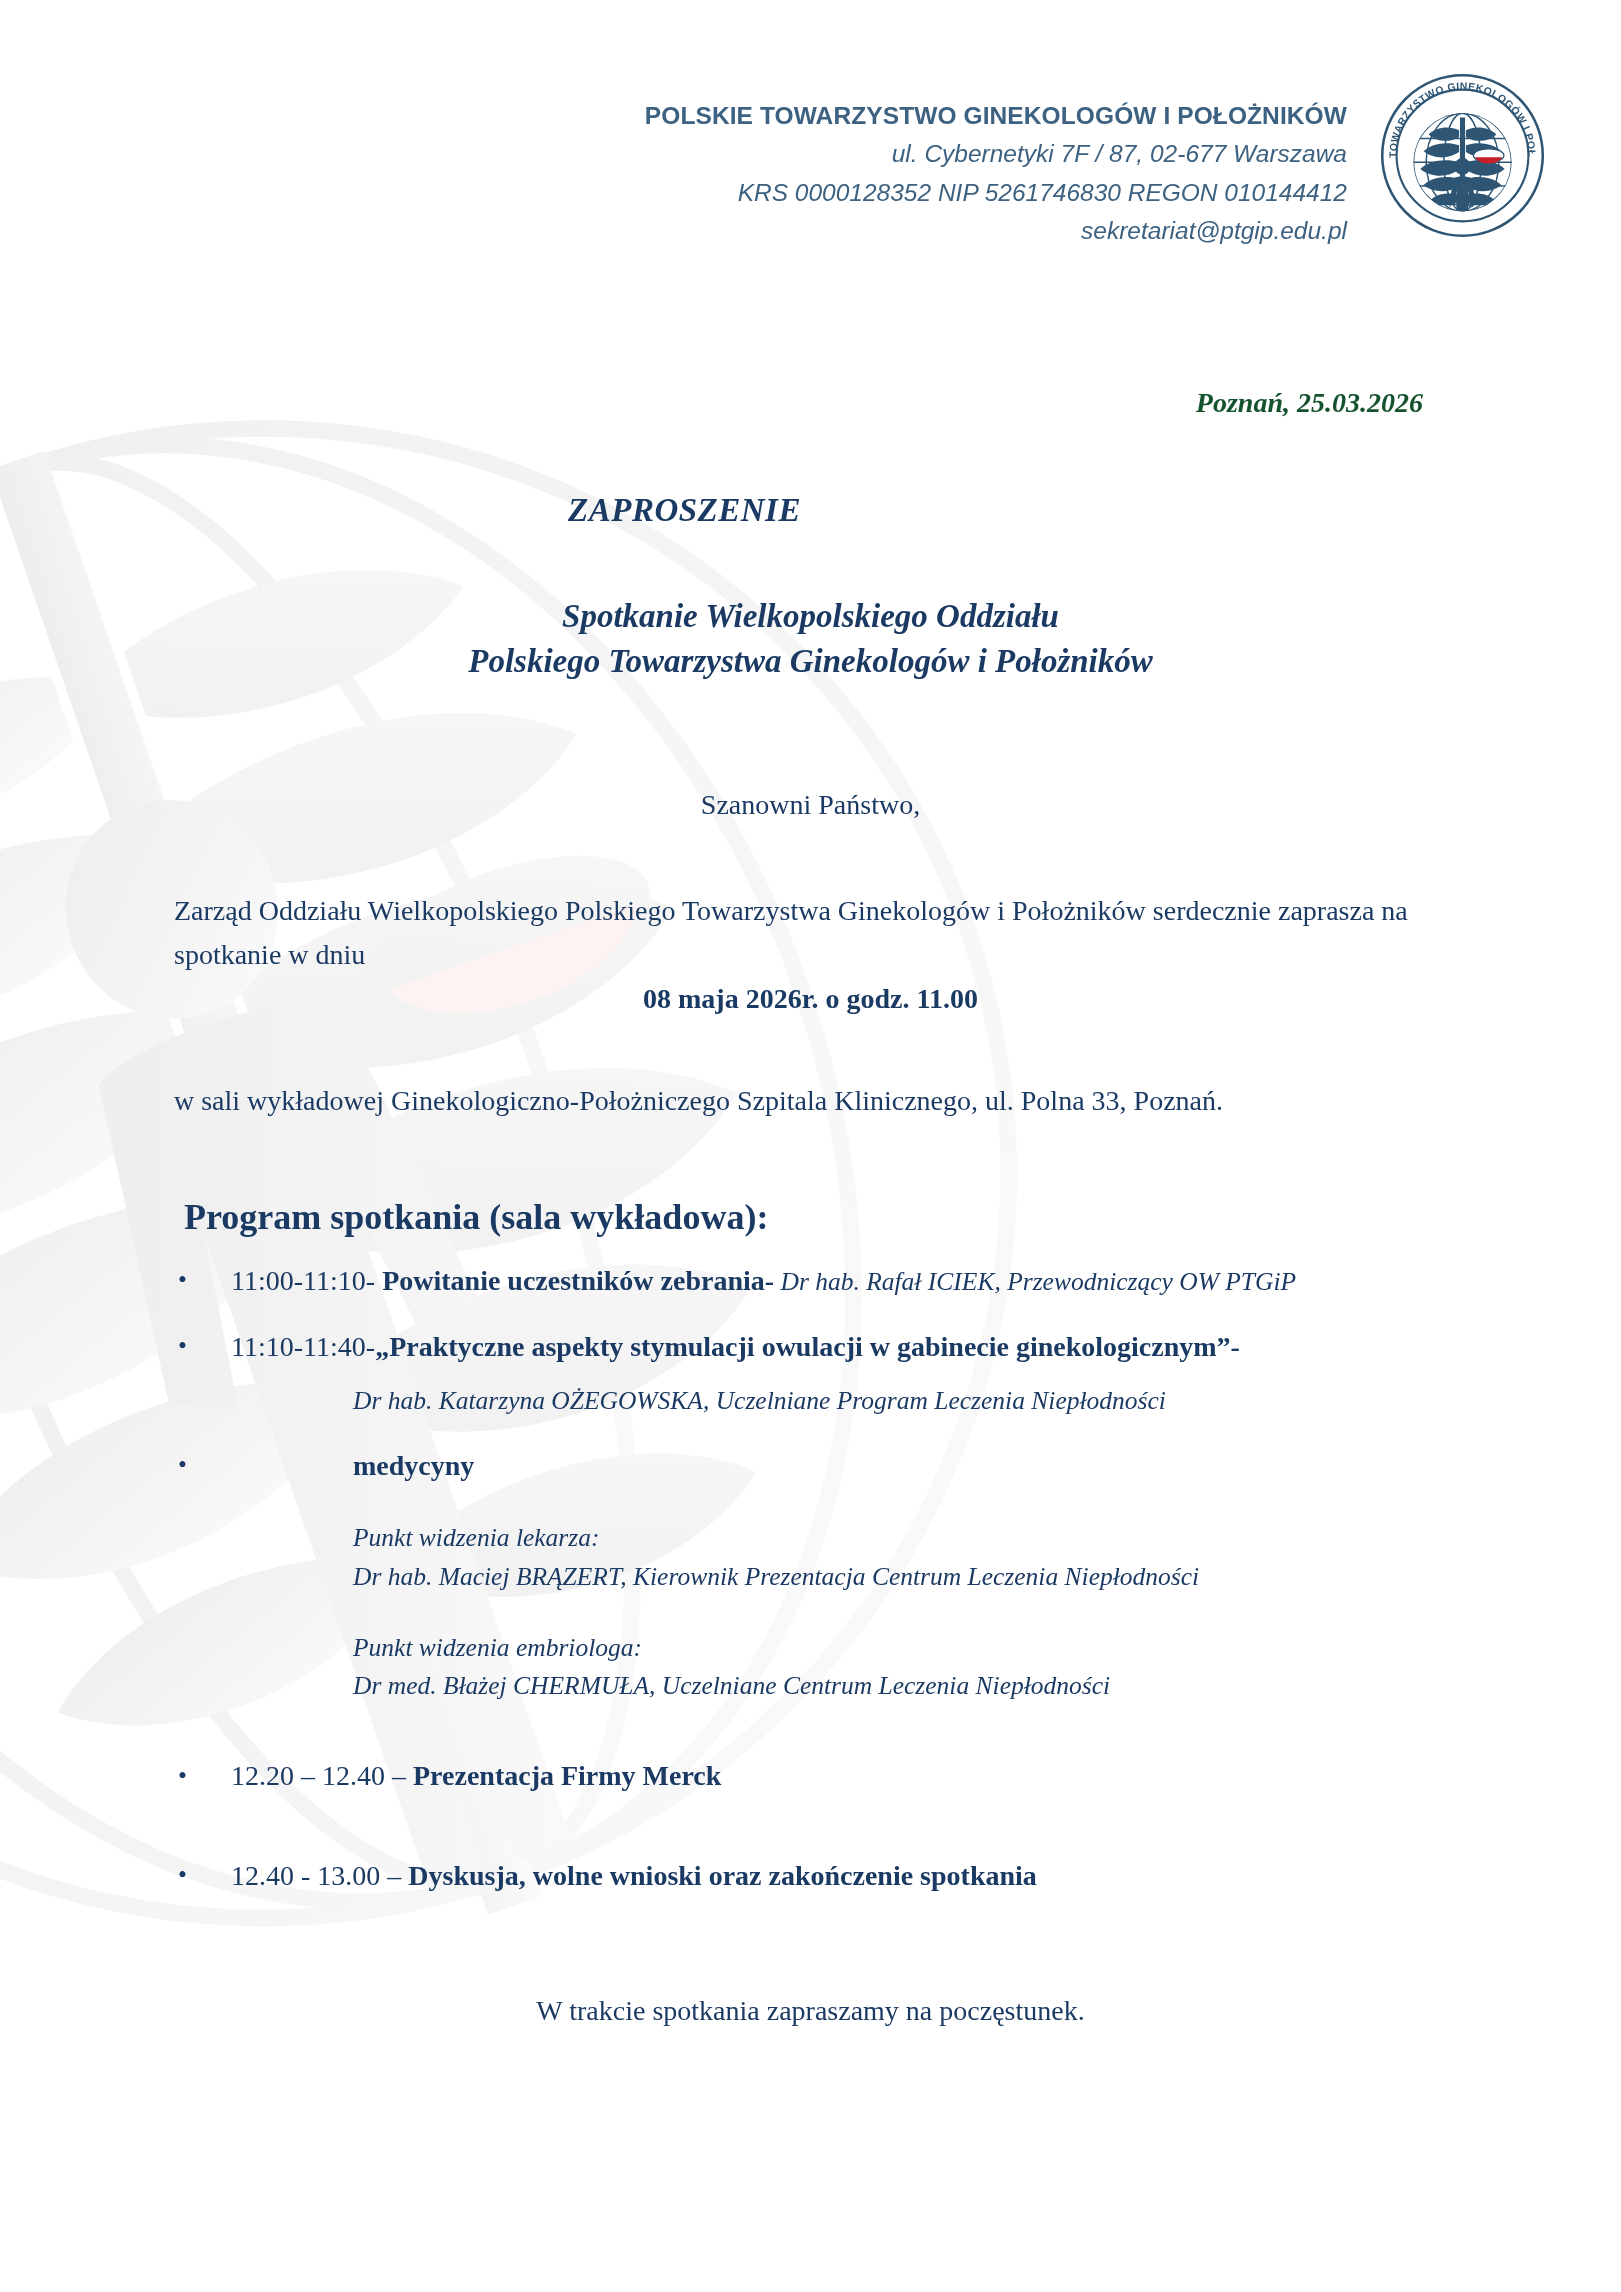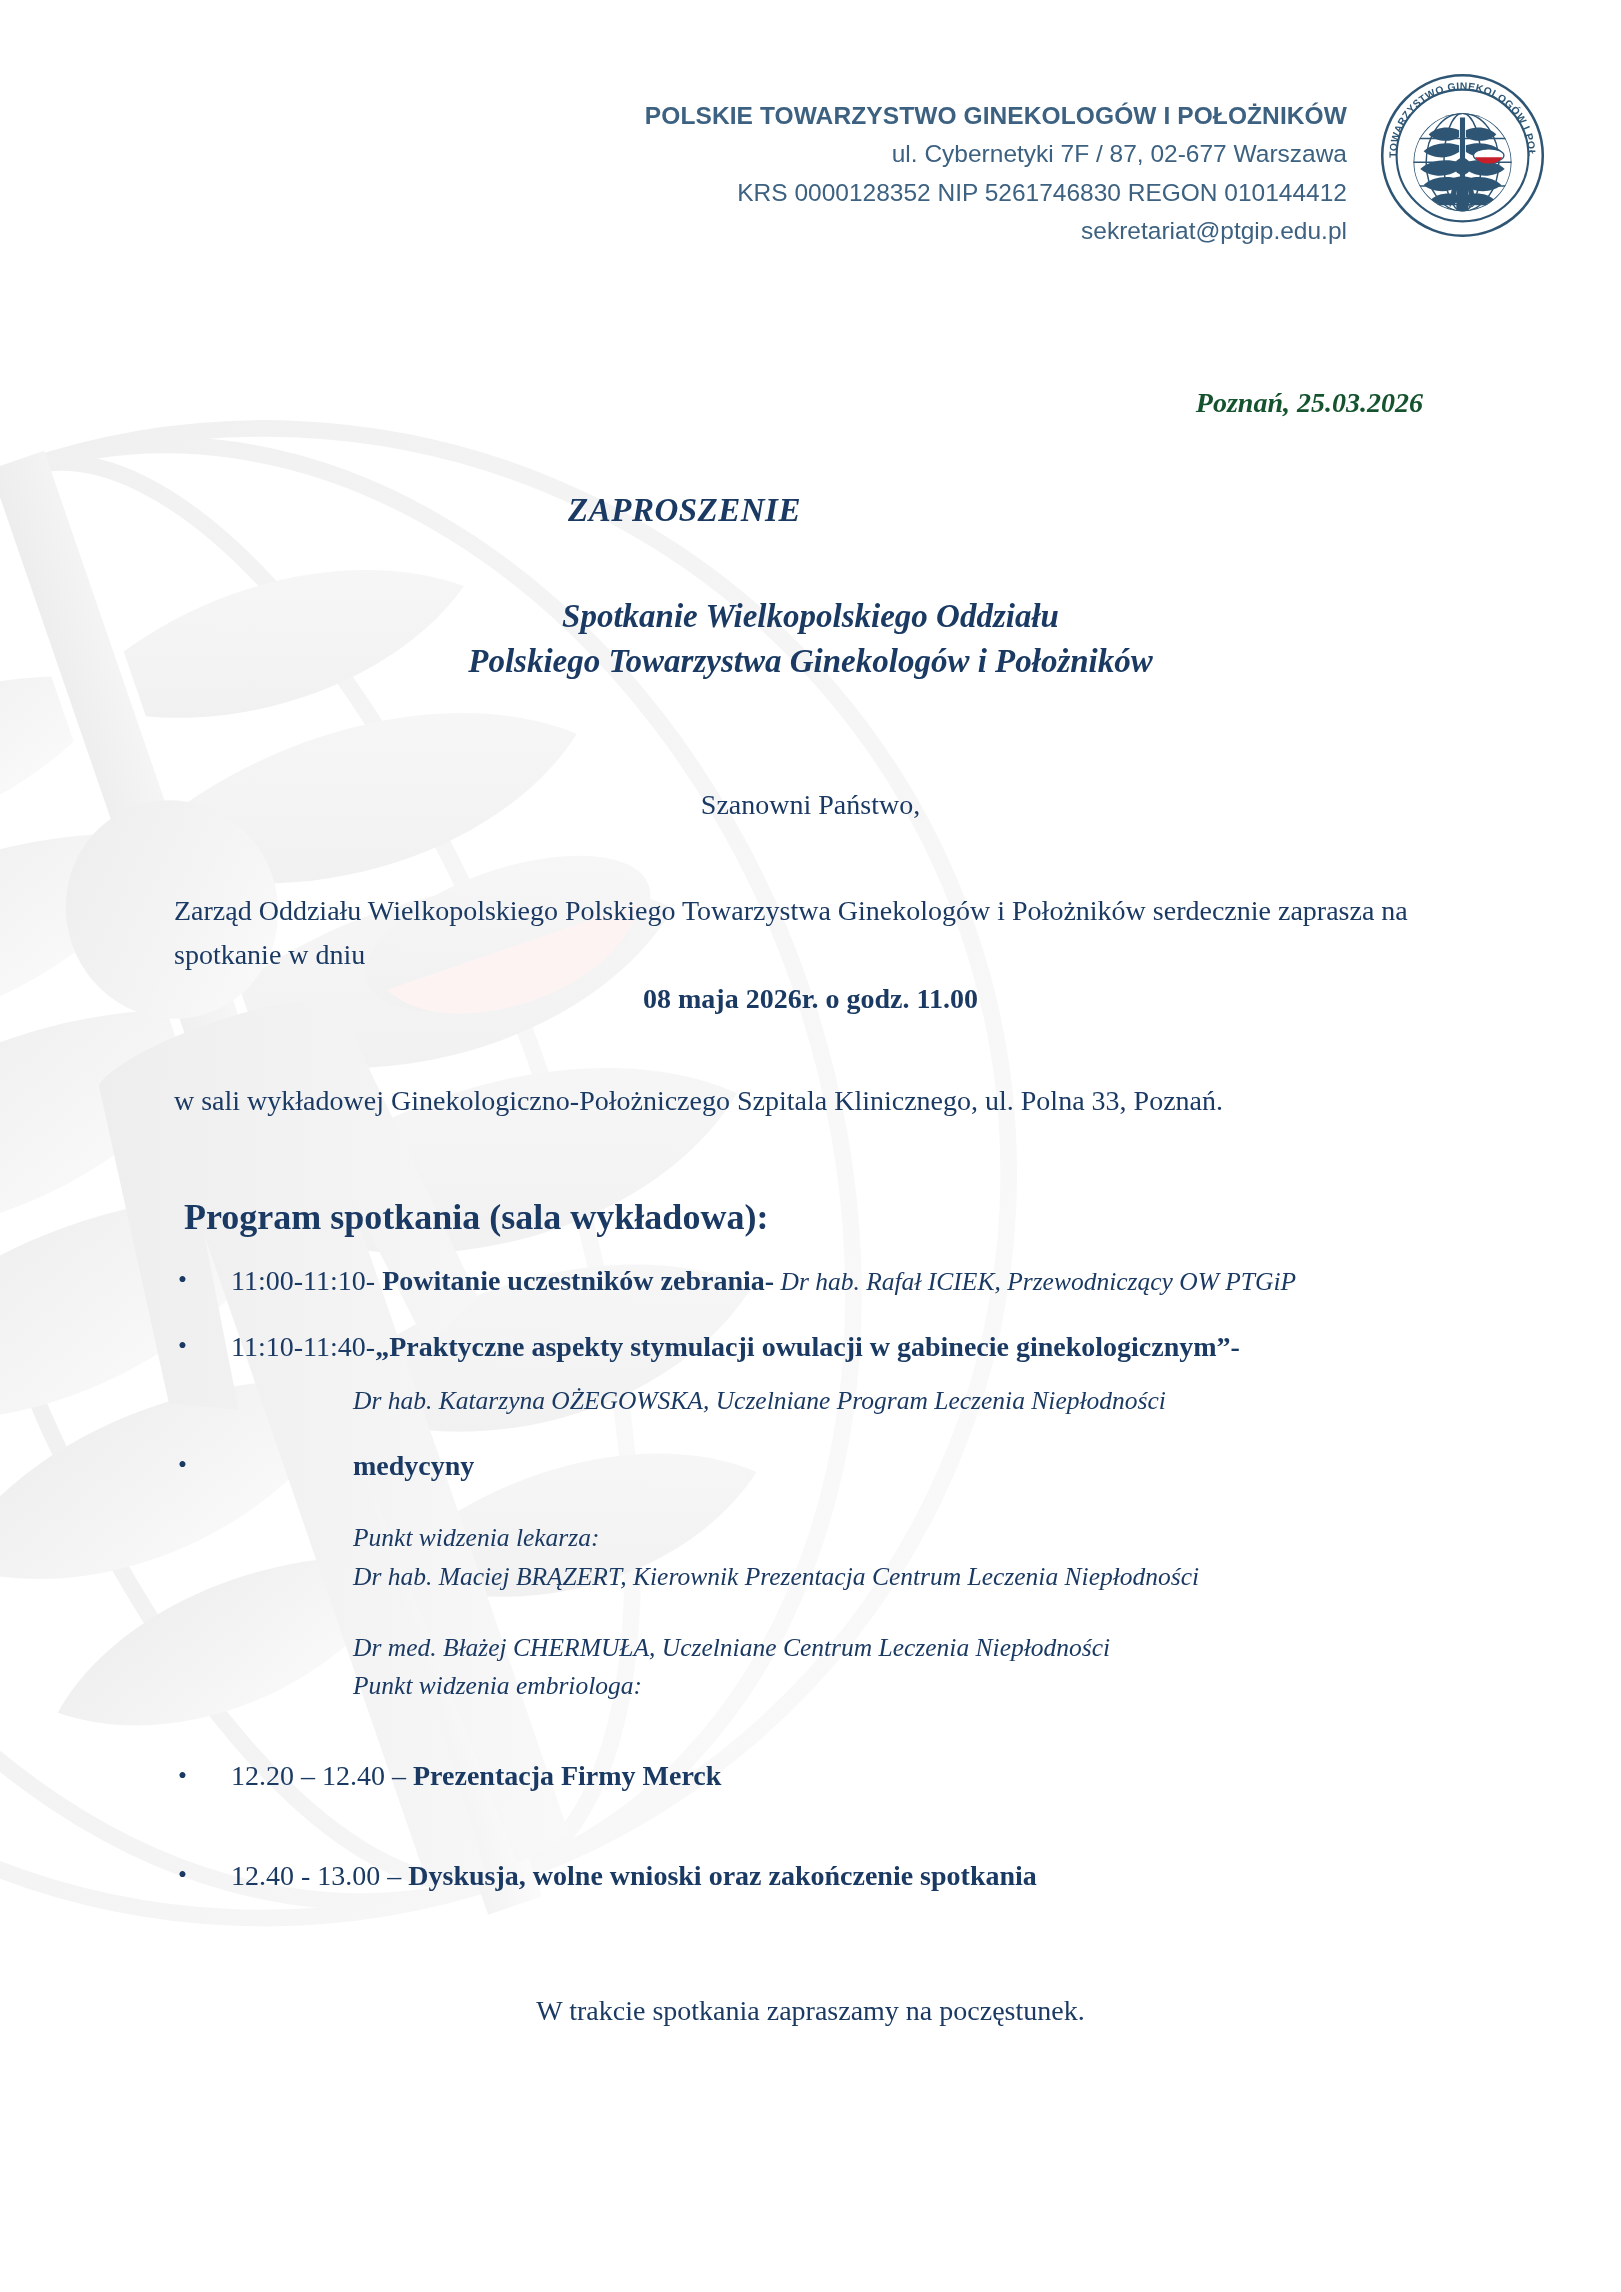--- a/index.html
+++ b/index.html
@@ -53,20 +53,21 @@
   .lh-line1 {
     font-size: 24.5px;
     font-weight: bold;
     letter-spacing: 0.1px;
     white-space: nowrap;
   }
   .lh-line2, .lh-line3, .lh-line4 {
     font-size: 24.5px;
     font-weight: normal;
     white-space: nowrap;
+    font-style: italic;
   }
   .lh-line2 { margin-top: 2.9px; }
   .lh-line3 { margin-top: 2.9px; }
   .lh-line4 { margin-top: 2.9px; }
 
   .logo {
     position: absolute;
     right: 74px;
     top: 71px;
     width: 169px;
@@ -392,22 +393,22 @@
       <li class="prog-item gap-lg">
         <span class="bullet">•</span>
         <span class="cont-indent t-bold">medycyny</span>
 
         <span class="sub-block">
           <span class="sb-line">Punkt widzenia lekarza:</span>
           <span class="sb-line">Dr hab. Maciej BRĄZERT, Kierownik Prezentacja Centrum Leczenia Niepłodności</span>
         </span>
 
         <span class="sub-block">
+          <span class="sb-line">Punkt widzenia embriologa:</span>
           <span class="sb-line">Dr med. Błażej CHERMUŁA, Uczelniane Centrum Leczenia Niepłodności</span>
-          <span class="sb-line">Punkt widzenia embriologa:</span>
         </span>
       </li>
 
       <li class="prog-item gap-xl">
         <span class="bullet">•</span>
         <span class="prog-line"><span class="t-normal">12.20 – 12.40 – </span><span class="t-bold">Prezentacja Firmy Merck</span></span>
       </li>
 
       <li class="prog-item">
         <span class="bullet">•</span>

